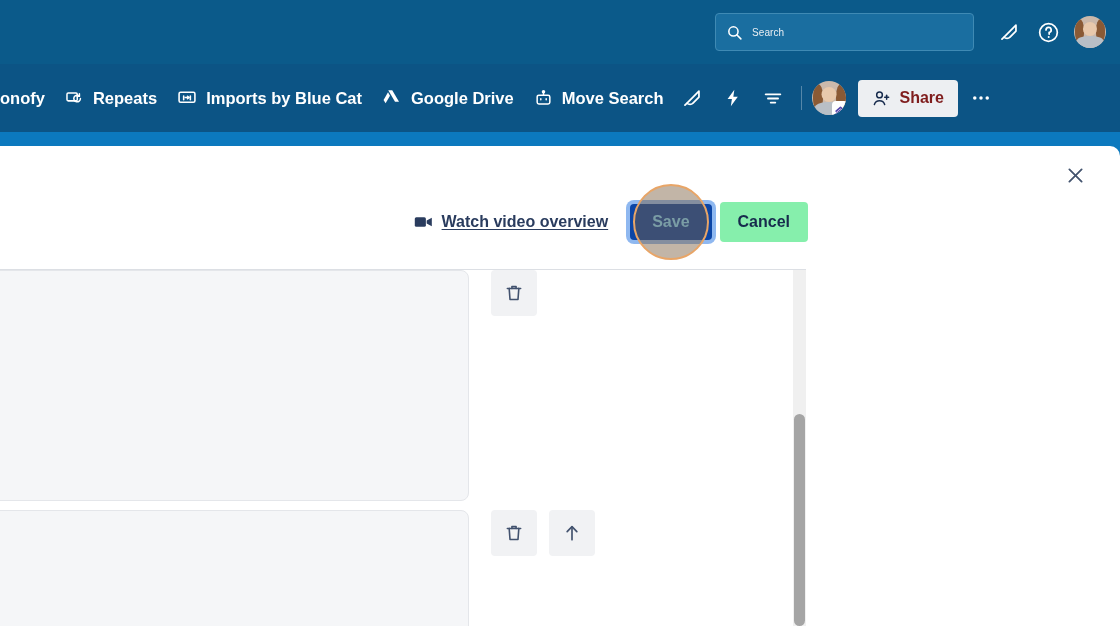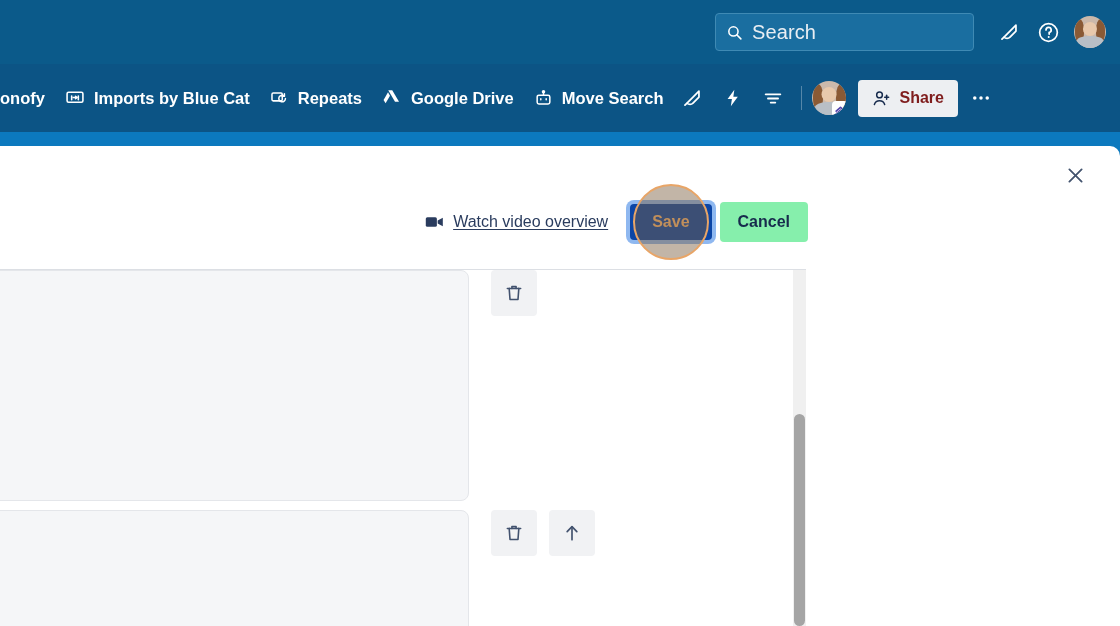--- a/index.html
+++ b/index.html
@@ -41,21 +41,21 @@
     border: 1px solid #3f8ab4;
     border-radius: 4px;
     display: flex;
     align-items: center;
     padding: 0 10px;
     gap: 9px;
     margin-right: 14px;
   }
   .search-box .placeholder {
     color: #e9eef3;
-    font-size: 20px;
+    font-size: 10px;
     letter-spacing: .1px;
   }
 
   .nav-icon-btn {
     width: 32px;
     height: 32px;
     display: flex;
     align-items: center;
     justify-content: center;
     border-radius: 4px;
@@ -222,32 +222,33 @@
     align-items: center;
     gap: 9px;
     color: #2A3C5E;
     font-size: 16px;
     margin-right: 18px;
     white-space: nowrap;
   }
   .watch-link .label {
     text-decoration: underline;
     text-underline-offset: 2px;
+    font-weight: bold;
   }
 
   .save-wrap {
     position: relative;
     padding: 4px;
     border-radius: 8px;
     background: #8FB8F0;
     margin-right: 4px;
   }
   .save-btn {
     background: #0C45A5;
-    color: #fdba74;
+    color: #7dd3fc;
     font-size: 16px;
     font-weight: bold;
     border: none;
     border-radius: 4px;
     padding: 9px 22px;
     cursor: pointer;
   }
 
   .cancel-btn {
     background: #86efac;
@@ -379,44 +380,44 @@
       <div class="hair-r"></div>
       <div class="face"></div>
       <div class="body"></div>
     </div>
   </div>
 
   <div class="board-bar">
 
     <div class="bb-item first">
       <span>onofy</span>
+    </div>
+
+    <div class="bb-item">
+      <span>
+        <svg width="19" height="19" viewBox="0 0 24 24" fill="none" stroke="#ffffff" stroke-width="1.9" stroke-linecap="round" stroke-linejoin="round">
+          <rect x="2.5" y="5" width="13" height="10" rx="1.6"></rect>
+          <path d="M19.5 12a4.2 4.2 0 1 1-1.3-3"></path>
+          <path d="M18.2 6.1v3h-3"></path>
+        </svg>
+      </span>
+      <span>Repeats</span>
     </div>
 
     <div class="bb-item">
       <span>
         <svg width="20" height="20" viewBox="0 0 24 24" fill="none" stroke="#ffffff" stroke-width="1.9" stroke-linecap="round" stroke-linejoin="round">
           <rect x="2.5" y="5" width="19" height="12" rx="1.8"></rect>
           <path d="M8 14V9.5"></path>
           <path d="M16 14V9.5"></path>
           <path d="M9.8 11.4h4.4"></path>
           <path d="M12.6 9.9l1.8 1.5-1.8 1.5"></path>
         </svg>
       </span>
       <span>Imports by Blue Cat</span>
-    </div>
-
-    <div class="bb-item">
-      <span>
-        <svg width="19" height="19" viewBox="0 0 24 24" fill="none" stroke="#ffffff" stroke-width="1.9" stroke-linecap="round" stroke-linejoin="round">
-          <rect x="2.5" y="5" width="13" height="10" rx="1.6"></rect>
-          <path d="M19.5 12a4.2 4.2 0 1 1-1.3-3"></path>
-          <path d="M18.2 6.1v3h-3"></path>
-        </svg>
-      </span>
-      <span>Repeats</span>
     </div>
 
     <div class="bb-item">
       <span>
         <svg width="20" height="20" viewBox="0 0 24 24" fill="#ffffff">
           <path d="M12.3 2.6 L20.4 16.4 h-4.8 L7.5 2.6 Z"></path>
           <path d="M7.2 5.1 L1.9 14.3 l2.4 4.1 5.3 -9.2 Z"></path>
           <path d="M4.9 19.4 h13.9 l-2.4 -4.2 H7.3 Z" opacity="0"></path>
         </svg>
       </span>

